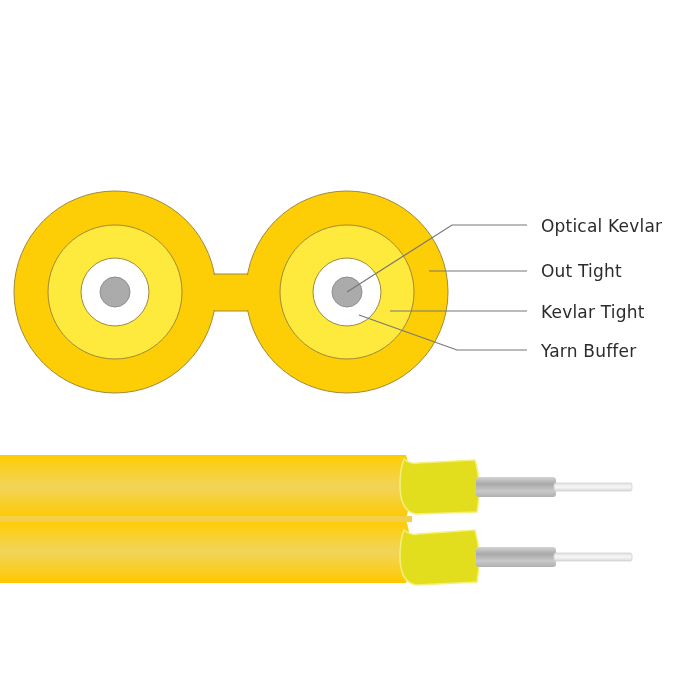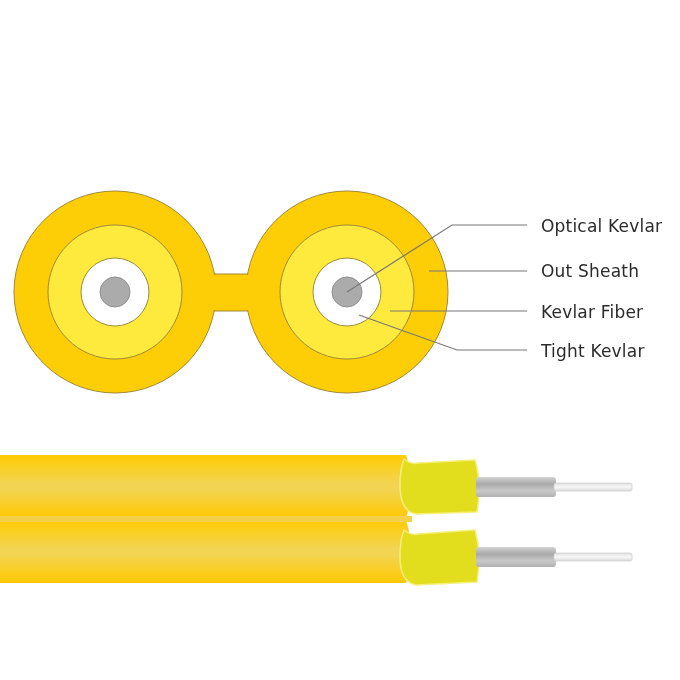--- a/index.html
+++ b/index.html
@@ -75,15 +75,15 @@
 
     <rect x="476" y="477" width="80" height="20" rx="3" fill="url(#bufGrad)"></rect>
     <rect x="554" y="483" width="78" height="8" rx="2" fill="url(#fibGrad)" stroke="#D0D0D0" stroke-width="0.8"></rect>
 
     <rect x="476" y="547" width="80" height="20" rx="3" fill="url(#bufGrad)"></rect>
     <rect x="554" y="553" width="78" height="8" rx="2" fill="url(#fibGrad)" stroke="#D0D0D0" stroke-width="0.8"></rect>
   </g>
 </svg>
 
 <div class="label" style="top:216px">Optical Kevlar</div>
-<div class="label" style="top:261px">Out Sheath</div>
-<div class="label" style="top:302px">Kevlar Fiber</div>
-<div class="label" style="top:341px">Tight Kevlar</div>
+<div class="label" style="top:261px">Out Tight</div>
+<div class="label" style="top:302px">Kevlar Tight</div>
+<div class="label" style="top:341px">Yarn Buffer</div>
 
 </body></html>

